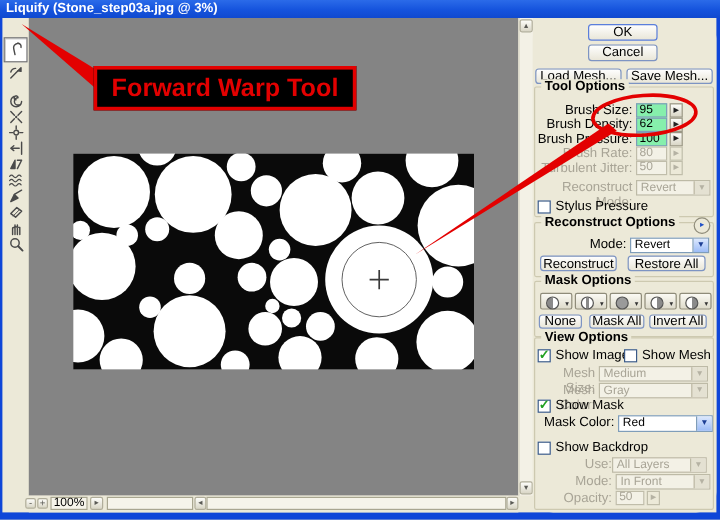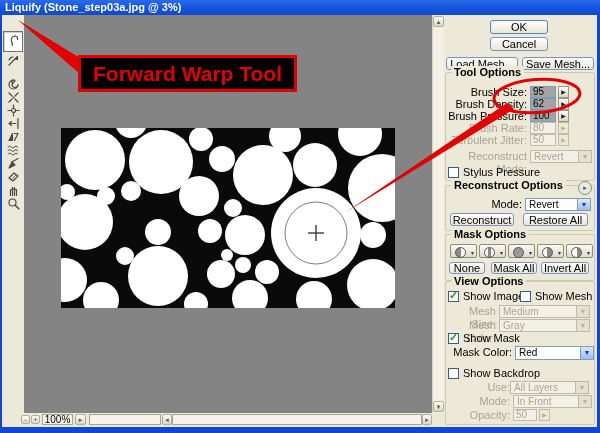--- a/index.html
+++ b/index.html
@@ -28,21 +28,21 @@
   .zoomtxt{font-size:10px;text-align:center;line-height:10px;}
   
   .panel{left:444px;top:15px;width:153px;height:412px;background:#ece9d8;border-radius:17px;}
   .btn{position:absolute;border:1px solid #7d94c3;border-radius:3px;
        background:linear-gradient(180deg,#fefefe,#e9e6d8);text-align:center;font-size:11px;
        line-height:12px;box-sizing:border-box;cursor:pointer;}
   .gb{position:absolute;border:1px solid #cdc9b0;border-radius:2px;}
   .gbt{position:absolute;top:-7px;left:5px;background:#ece9d8;padding:0 3px;font-weight:bold;font-size:11px;}
   .row{position:absolute;height:13px;}
   .lbl{position:absolute;left:0;width:81px;text-align:right;line-height:13px;}
-  .fld{position:absolute;left:84px;width:26px;height:12px;background:#a3a3a3;border:1px solid #7f9db9;
+  .fld{position:absolute;left:84px;width:26px;height:12px;background:#86efac;border:1px solid #7f9db9;
        box-sizing:border-box;font-size:10px;line-height:10px;padding-left:2px;}
   .spin{position:absolute;left:112px;width:11px;height:12px;background:linear-gradient(180deg,#fdfdfa,#d9d6c6);
         border:1px solid #9a9785;box-sizing:border-box;font-size:6px;line-height:10px;text-align:center;color:#222;cursor:pointer;}
   .combo{position:absolute;height:13px;background:#fff;border:1px solid #7f9db9;box-sizing:border-box;cursor:pointer;}
   .cval{position:absolute;left:3px;top:0;line-height:11px;font-size:10px;white-space:nowrap;}
   .carr{position:absolute;right:0;top:0;bottom:0;width:12px;text-align:center;font-size:7px;line-height:11px;color:#1c3e94;
         background:linear-gradient(180deg,#dce8fd,#9cbcf7);border-left:1px solid #7f9db9;}
   .dis .lbl,.lbl.dis,.cblbl.dis{color:#a8a496;}
   .dis .fld,.fld.dis{background:#f3f1e6;border-color:#c0bdaa;color:#a8a496;}
   .dis .spin,.spin.dis{color:#b5b2a3;background:#ece9d8;border-color:#c0bdaa;}

